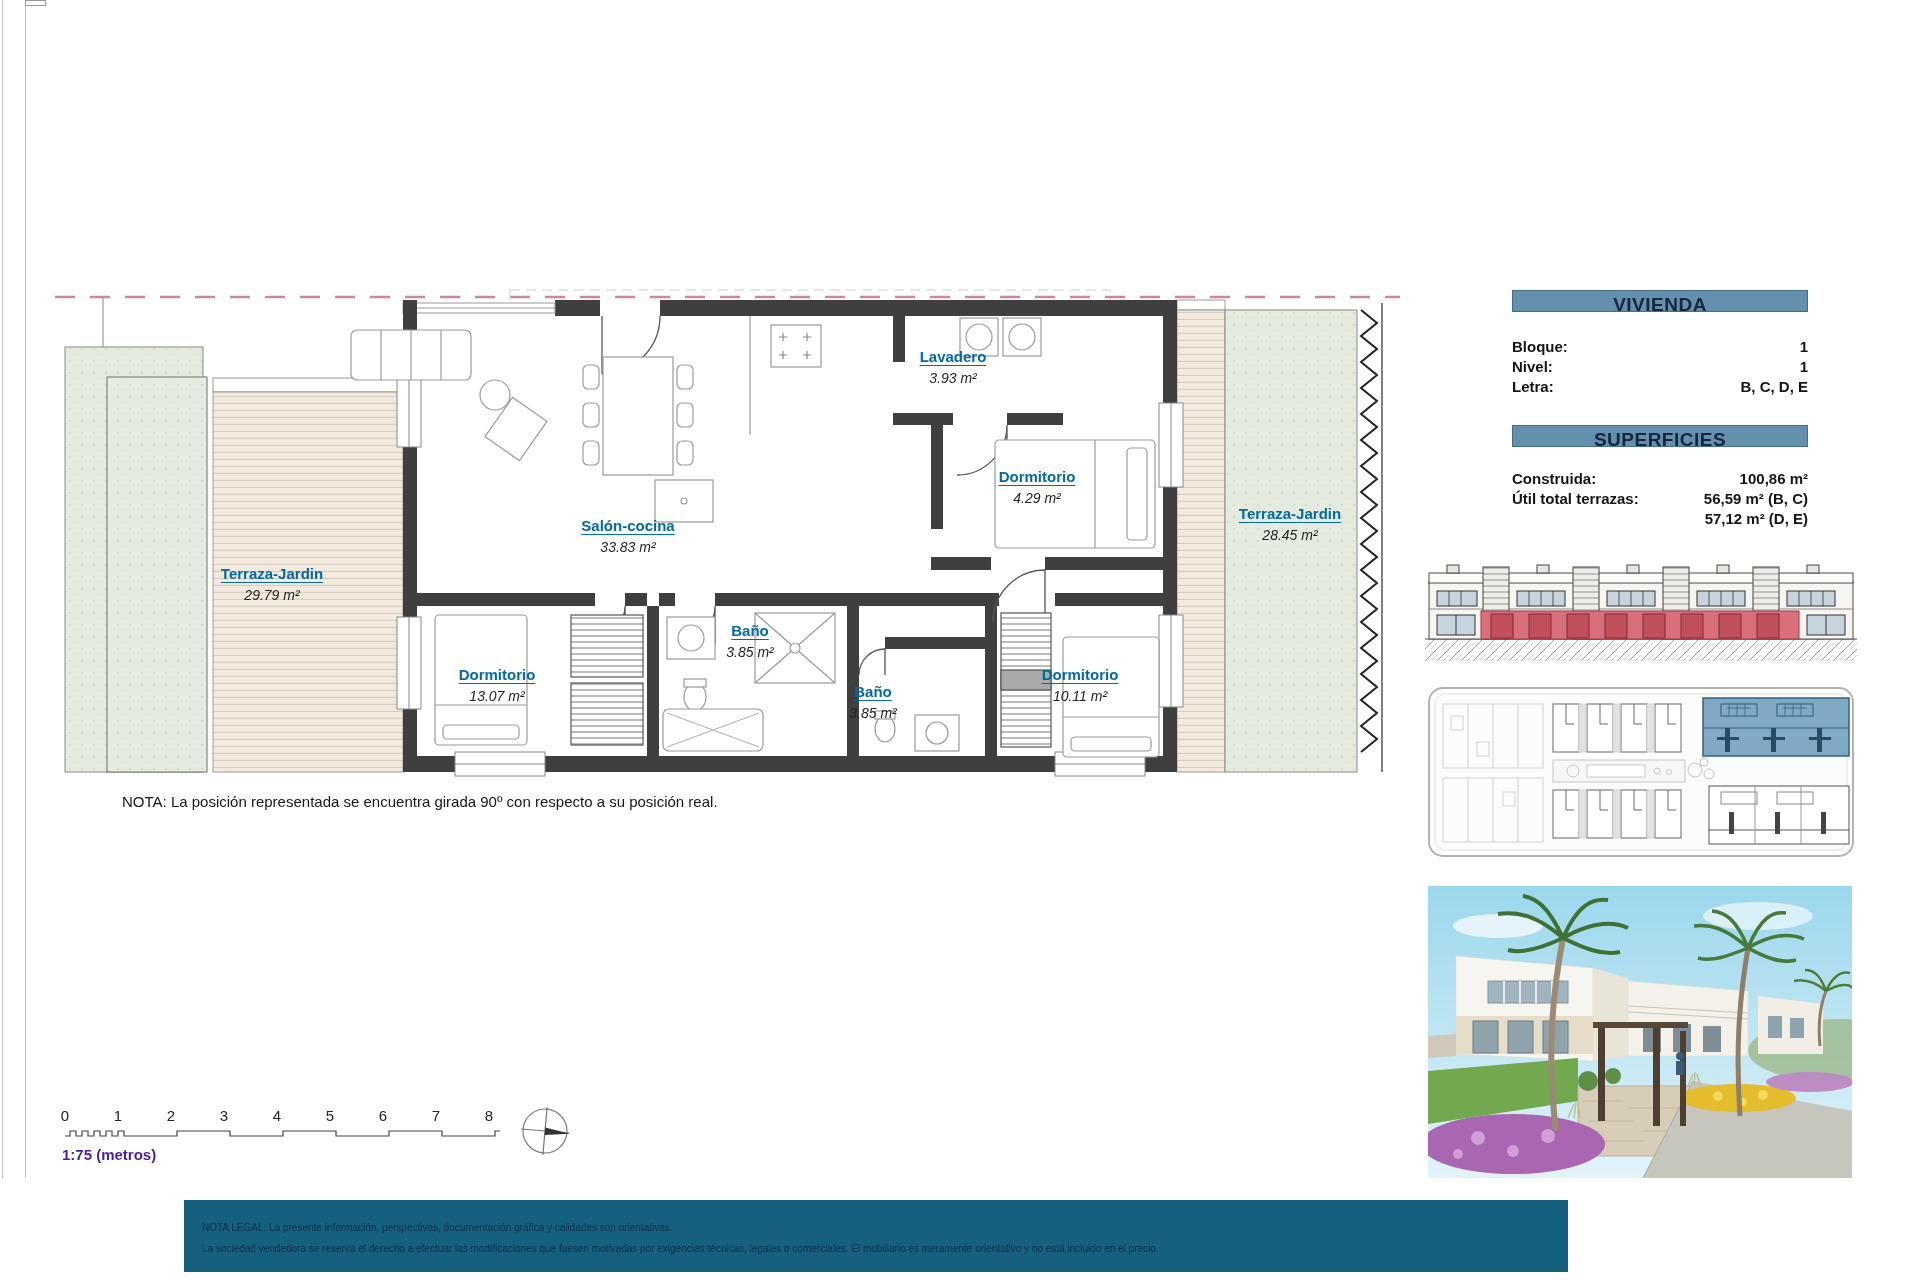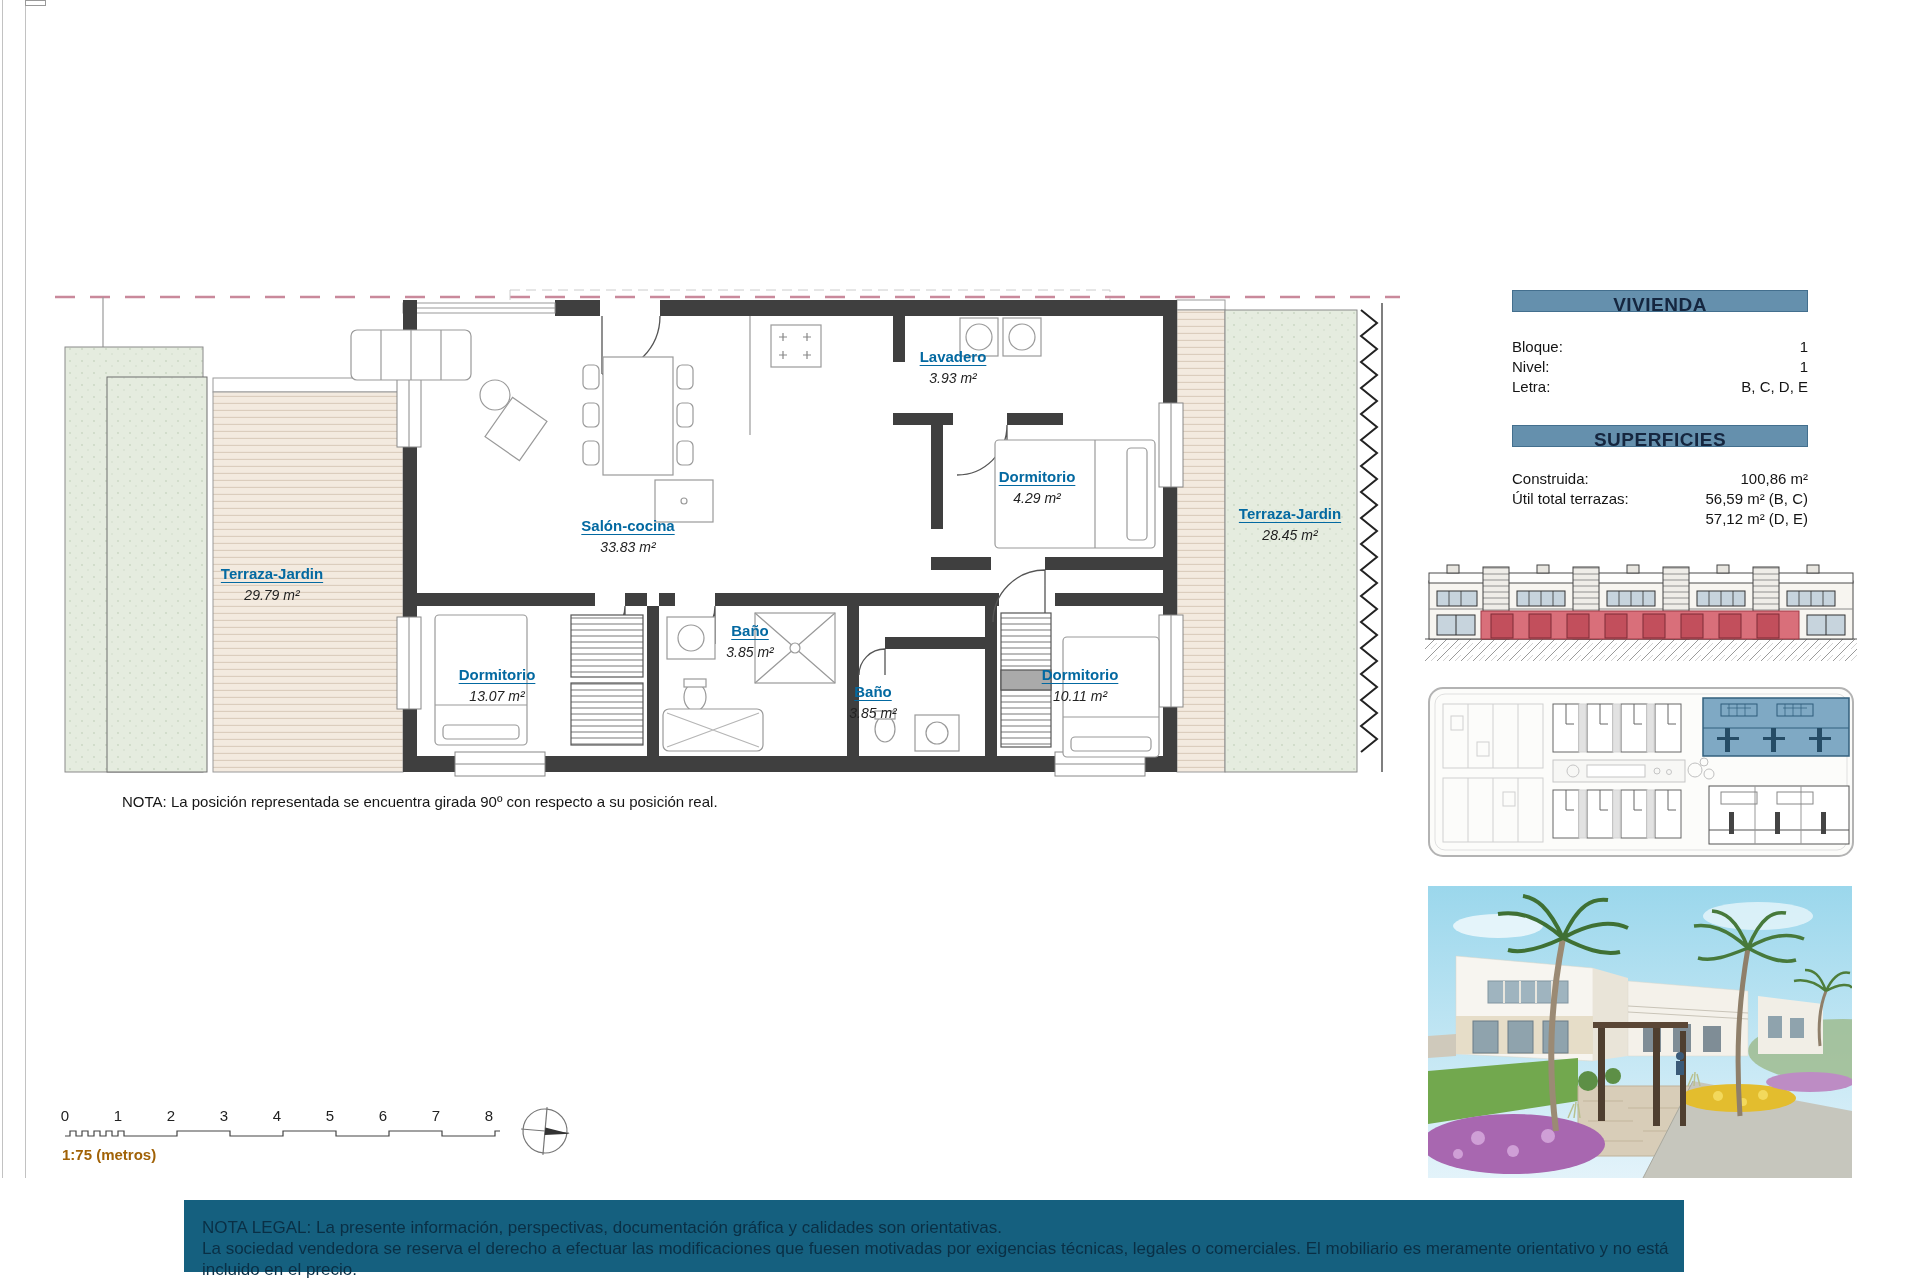--- a/index.html
+++ b/index.html
@@ -6,31 +6,31 @@
   .page{position:relative;width:1920px;height:1280px;background:#ffffff;overflow:hidden;
         font-family:"Liberation Sans", sans-serif;color:#111;}
   .abs{position:absolute;}
   
   .room-label{position:absolute;transform:translateX(-50%);text-align:center;white-space:nowrap;}
   .room-label .nm{font-weight:bold;font-size:15px;text-decoration:underline;text-underline-offset:3px;color:#0369a1;}
   .room-label .ar{display:block;font-style:italic;font-size:14px;margin-top:4px;color:#222;}
   
   .panel-header{position:absolute;left:1512px;width:296px;height:22px;background:#6590ad;border:1px solid #436f8e;
                 box-sizing:border-box;color:#15263f;font-weight:bold;font-size:19px;text-align:center;line-height:28px;letter-spacing:.5px;}
-  .info-row{position:absolute;left:1512px;width:296px;font-size:15px;font-weight:normal;color:#141414;line-height:18px;}
+  .info-row{position:absolute;left:1512px;width:296px;font-size:15px;font-weight:bold;color:#141414;line-height:18px;}
   .info-row .lbl{float:left;}
   .info-row .val{float:right;text-align:right;}
   
   .plan-note{position:absolute;left:122px;top:793px;font-size:15px;color:#161616;}
   
   .tick{position:absolute;transform:translateX(-50%);font-size:15px;color:#222;top:1107px;}
-  .scale-caption{position:absolute;left:62px;top:1146px;font-size:15px;font-weight:bold;color:#a16207;}
-  
-  .legal{position:absolute;left:184px;top:1200px;width:1500px;height:72px;background:#15607f;box-sizing:border-box;
-         padding:17px 0 0 18px;color:#0a2f45;font-size:17px;line-height:21px;}
+  .scale-caption{position:absolute;left:62px;top:1146px;font-size:15px;font-weight:bold;color:#4c1d95;}
+  
+  .legal{position:absolute;left:184px;top:1200px;width:1384px;height:72px;background:#15607f;box-sizing:border-box;
+         padding:17px 0 0 18px;color:#0a2f45;font-size:10px;line-height:21px;}
   
   .edge-line{position:absolute;background:#c2c2c2;}
 </style>
 </head>
 <body>
 
 <div class="page">
 
   <div class="edge-line" style="left:2px;top:0;width:1px;height:1178px;"></div>
   <div class="edge-line" style="left:25px;top:0;width:1px;height:1178px;"></div>

